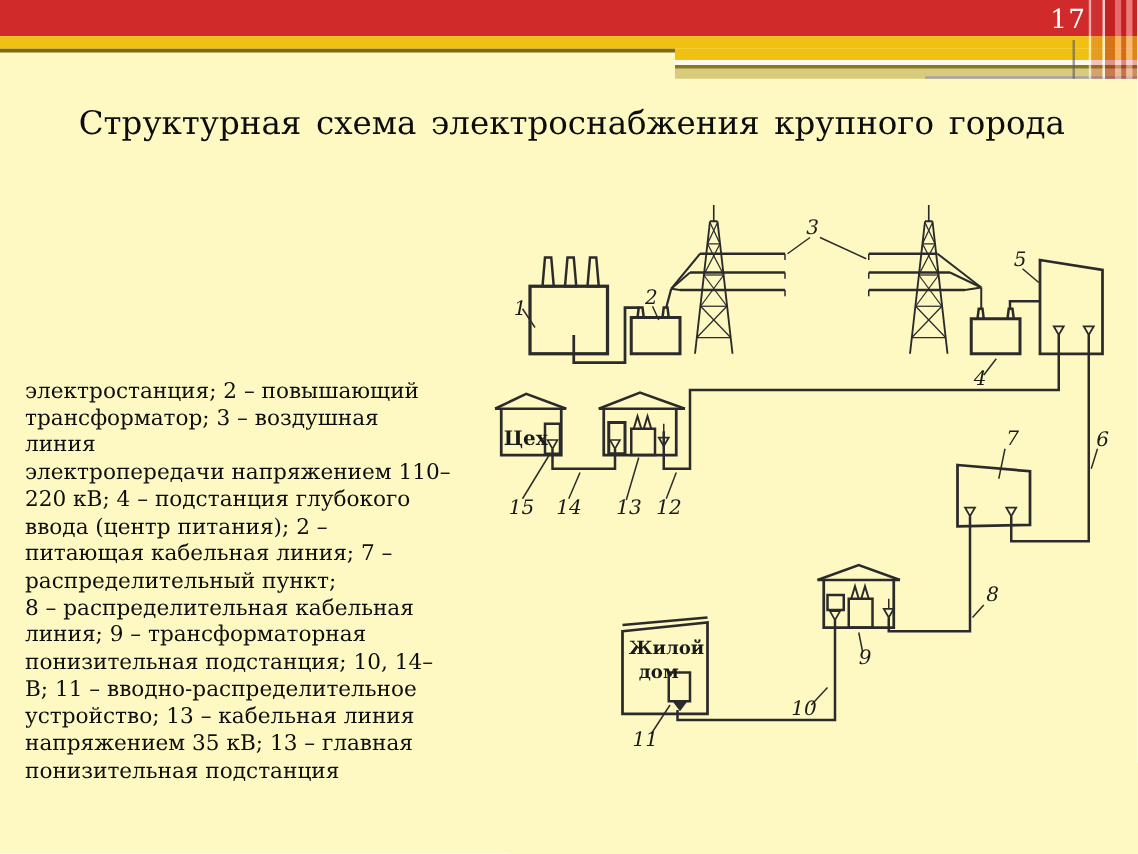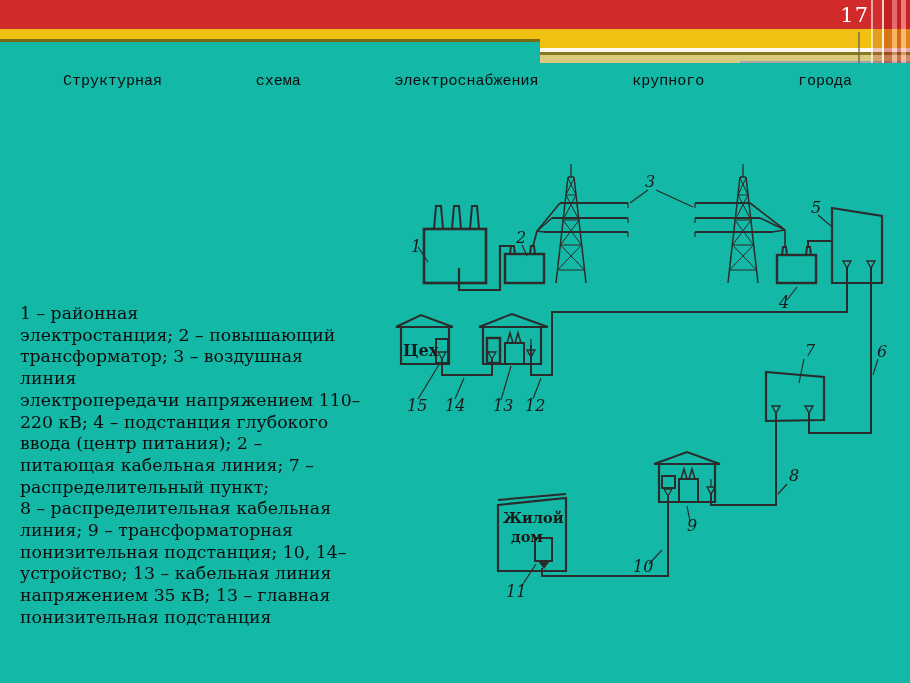--- a/index.html
+++ b/index.html
@@ -1,16 +1,16 @@
 <!DOCTYPE html>
 <html><head>
 <meta charset="utf-8">
 <style>
   html,body{margin:0;padding:0;background:#fff;}
-  .slide{position:relative;width:910px;height:683px;background:#14b8a6;overflow:hidden;
+  .slide{position:relative;width:910px;height:683px;background:#fef9c3;overflow:hidden;
          font-family:"DejaVu Serif",serif;color:#111;}
   .abs{position:absolute;}
   
   .bar-red{left:0;top:0;width:910px;height:29px;background:#d02a2a;}
   .page-num{top:3px;right:41px;color:#ffffff;font-size:21px;letter-spacing:1px;}
   .bar-gold{left:0;top:29px;width:910px;height:10px;background:#f0c113;}
   .line-olive-left{left:0;top:39px;width:540px;height:3px;background:#796a15;}
   .gold-right{left:540px;top:39px;width:370px;height:9px;background:#f0c113;}
   .pale-right{left:540px;top:48px;width:370px;height:4px;background:#fcf9ee;}
   .olive-right{left:540px;top:52px;width:370px;height:3px;background:#8a7a1e;}
@@ -21,21 +21,21 @@
   .s1{left:0;width:2px;top:32px !important;height:31px !important;background:rgba(90,90,90,.6);}
   .s2{left:13px;width:2px;background:rgba(255,255,255,.6);}
   .s3{left:15px;width:9px;background:rgba(205,60,60,.28);}
   .s4{left:24px;width:2px;background:rgba(255,255,255,.75);}
   .s5{left:26px;width:8px;background:rgba(180,25,25,.45);}
   .s6{left:34px;width:5px;background:rgba(255,170,170,.5);}
   .s7{left:39px;width:4px;background:rgba(180,25,25,.5);}
   .s8{left:43px;width:5px;background:rgba(255,180,180,.6);}
   .s9{left:48px;width:4px;background:rgba(180,25,25,.35);}
   
-  .title{left:63px;top:66px;width:789px;font-size:15px;line-height:32px;color:#0d0d0d;font-family:Liberation Mono, monospace;}
+  .title{left:63px;top:83px;width:789px;font-size:26px;line-height:32px;color:#0d0d0d;}
   .title .t1{text-align:justify;text-align-last:justify;}
   
   .legend{left:20px;top:303px;width:365px;font-size:17.3px;line-height:21.7px;color:#0d0d0d;}
   
   .diagram{left:388px;top:160px;width:517px;height:450px;}
   svg text{font-family:"DejaVu Serif",serif;fill:#1a1a1a;}
   svg .num{font-style:italic;font-size:16px;}
   svg .bld{font-size:16px;font-weight:600;}
   svg .bld-s{font-size:14.5px;font-weight:600;}
 </style>
@@ -64,32 +64,32 @@
     <div class="s7"></div>
     <div class="s8"></div>
     <div class="s9"></div>
   </div>
 
   <div class="abs title">
     <div class="t1">Структурная схема электроснабжения крупного города</div>
   </div>
 
   <div class="abs legend">
-    <div>1 – районная</div>
     <div>электростанция; 2 – повышающий</div>
     <div>трансформатор; 3 – воздушная</div>
     <div>линия</div>
     <div>электропередачи напряжением 110–</div>
     <div>220 кВ; 4 – подстанция глубокого</div>
     <div>ввода (центр питания); 2 –</div>
     <div>питающая кабельная линия; 7 –</div>
     <div>распределительный пункт;</div>
     <div>8 – распределительная кабельная</div>
     <div>линия; 9 – трансформаторная</div>
     <div>понизительная подстанция; 10, 14–</div>
+    <div>В; 11 – вводно-распределительное</div>
     <div>устройство; 13 – кабельная линия</div>
     <div>напряжением 35 кВ; 13 – главная</div>
     <div>понизительная подстанция</div>
   </div>
 
   <svg class="abs diagram" viewBox="388 160 517 450">
     <g stroke="#2b2b2b" fill="none" stroke-width="1.8">
 
       <g>
         <rect x="424" y="229" width="62" height="54" stroke-width="2.6"></rect>

